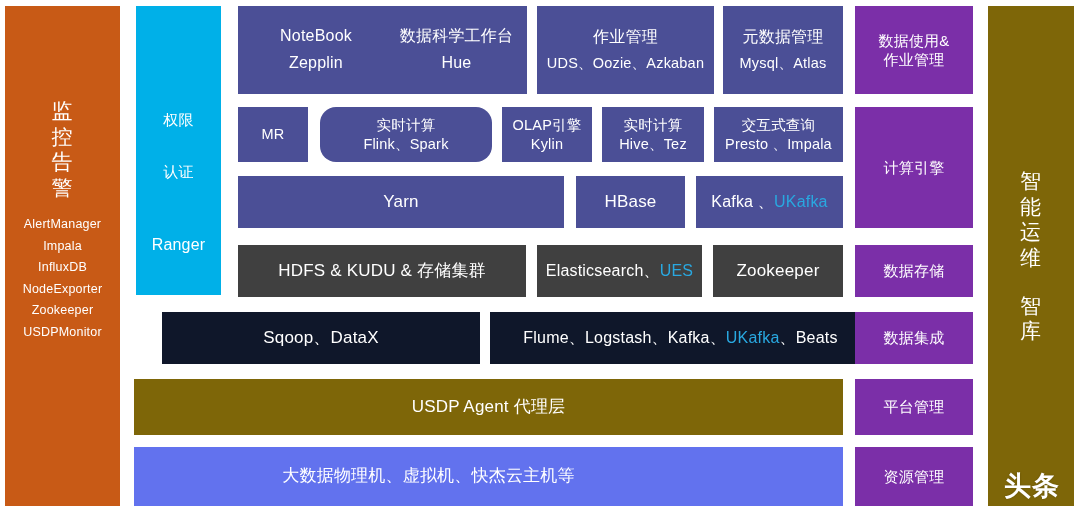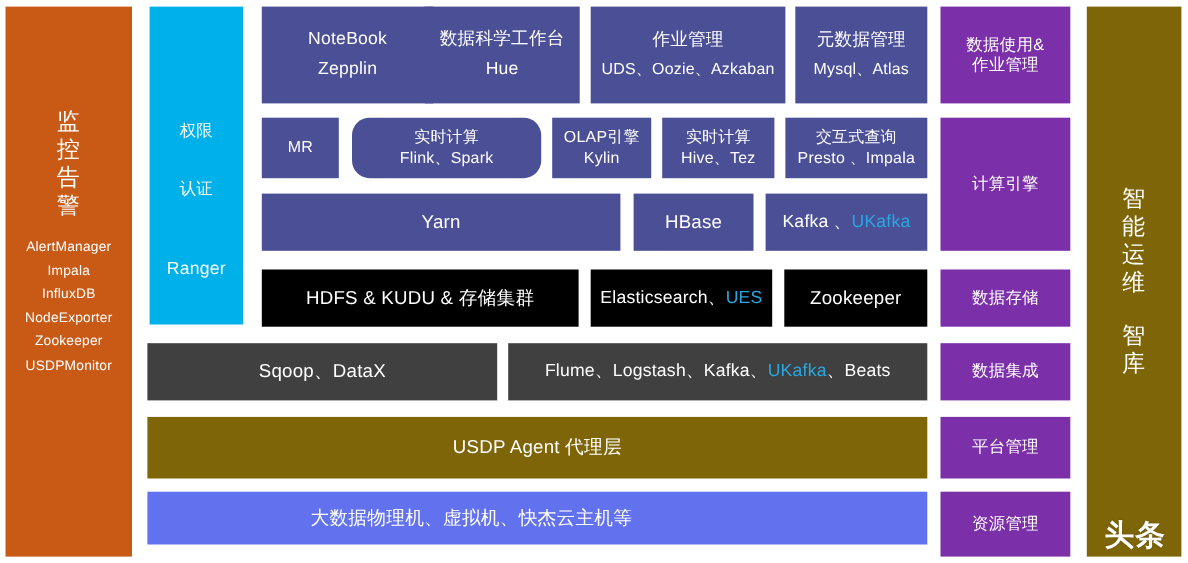--- a/index.html
+++ b/index.html
@@ -26,23 +26,23 @@
     text-align: center;
     line-height: 1.3;
     letter-spacing: 0.2px;
   }
   .box .ln { display: block; white-space: nowrap; }
 
   
   .c-orange     { background: #c85a16; }
   .c-cyan       { background: #00b0e8; gap: 32px; }
   .c-indigo     { background: #4b4f96; }
-  .c-blue       { background: #000000; }
+  .c-blue       { background: #404040; }
   .c-purple     { background: #7b2fa8; }
-  .c-gray       { background: #404040; }
+  .c-gray       { background: #0f172a; margin-left: 28px; }
   .c-olive      { background: #7e6608; }
   .c-periwinkle { background: #6272ee; }
 
   
   .rail {
     writing-mode: initial;
   }
   .rail-title {
     font-size: 21px;
     font-weight: 400;
@@ -189,21 +189,21 @@
   </div>
 
   <div class="box c-gray" style="left:462px; top:312px; width:381px; height:52px;">
     <span class="ln lbl-lg"><span>Flume、Logstash、Kafka、</span><span class="accent">UKafka</span><span>、Beats</span></span>
   </div>
 
   <div class="box c-olive" style="left:134px; top:379px; width:709px; height:56px;">
     <span class="ln lbl-xl">USDP Agent 代理层</span>
   </div>
 
-  <div class="box c-periwinkle" style="left:134px; top:447px; width:709px; height:48px;padding-left:28px;">
+  <div class="box c-periwinkle" style="left:134px; top:447px; width:709px; height:59px;padding-left:28px;">
     <span class="ln lbl-xl" style="margin-right:148px;">大数据物理机、虚拟机、快杰云主机等</span>
   </div>
 
   <div class="box c-purple" style="left:855px; top:6px; width:118px; height:88px;">
     <span class="ln lbl-cn">数据使用&amp;</span>
     <span class="ln lbl-cn">作业管理</span>
   </div>
 
   <div class="box c-purple" style="left:855px; top:107px; width:118px; height:121px;">
     <span class="ln lbl-cn">计算引擎</span>

